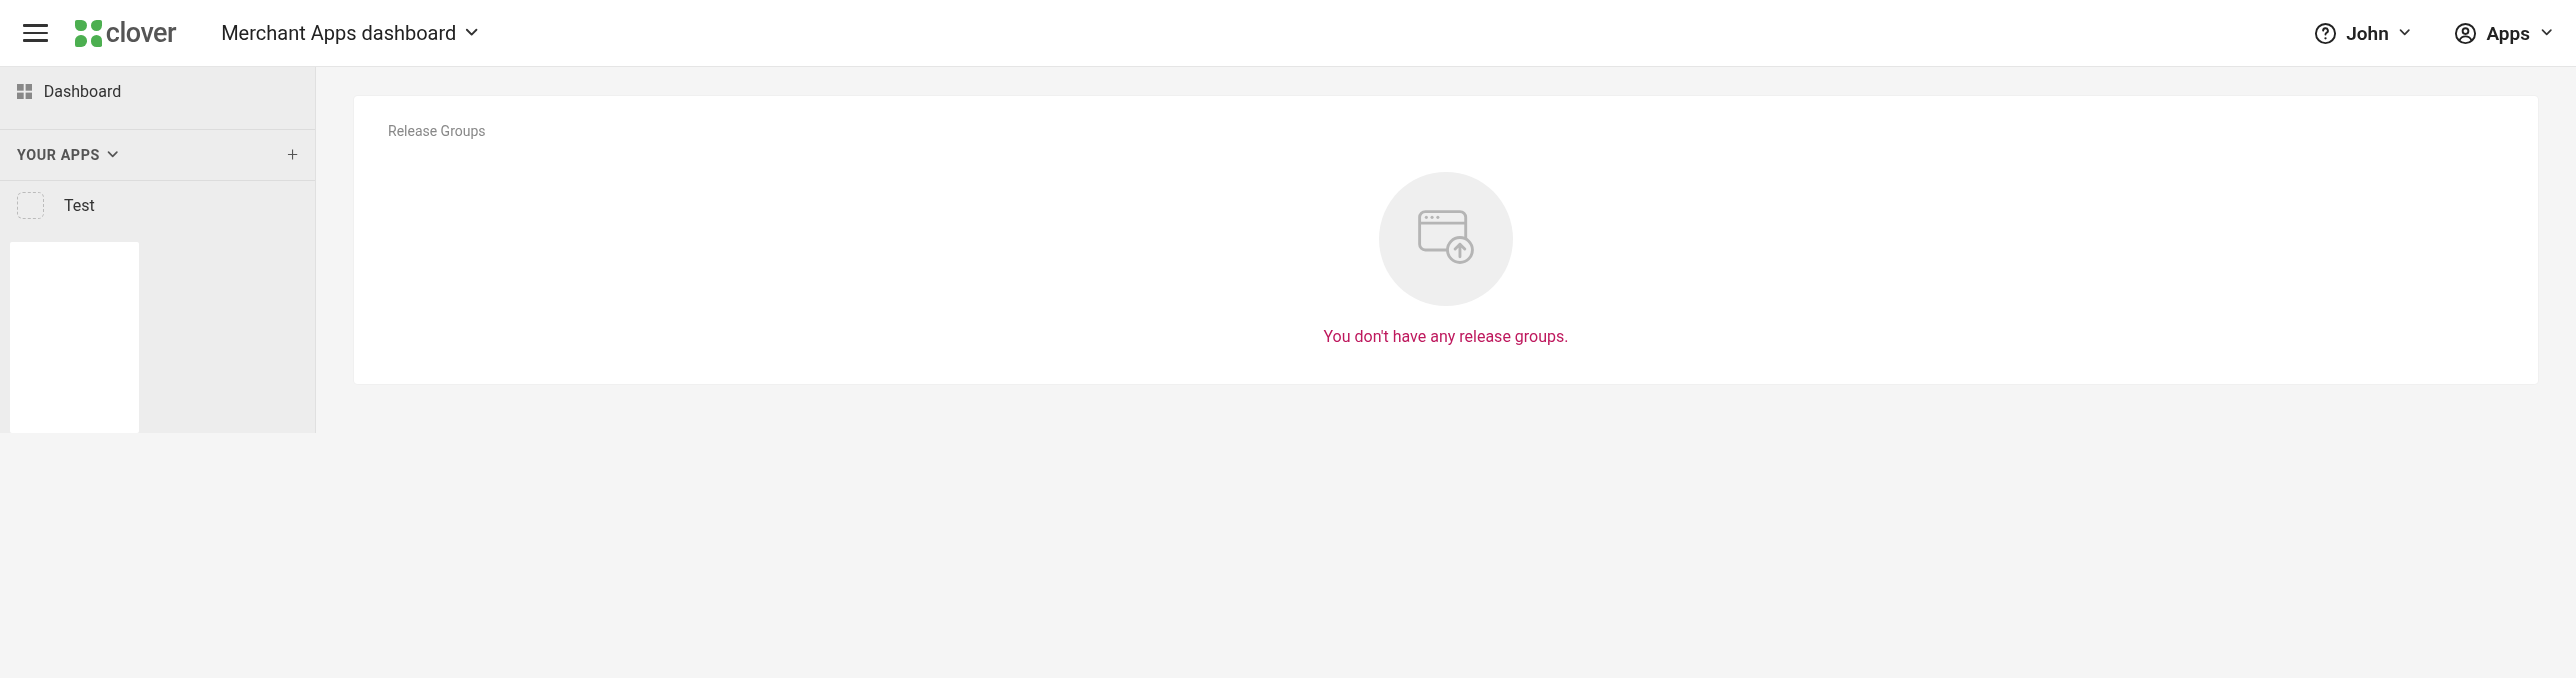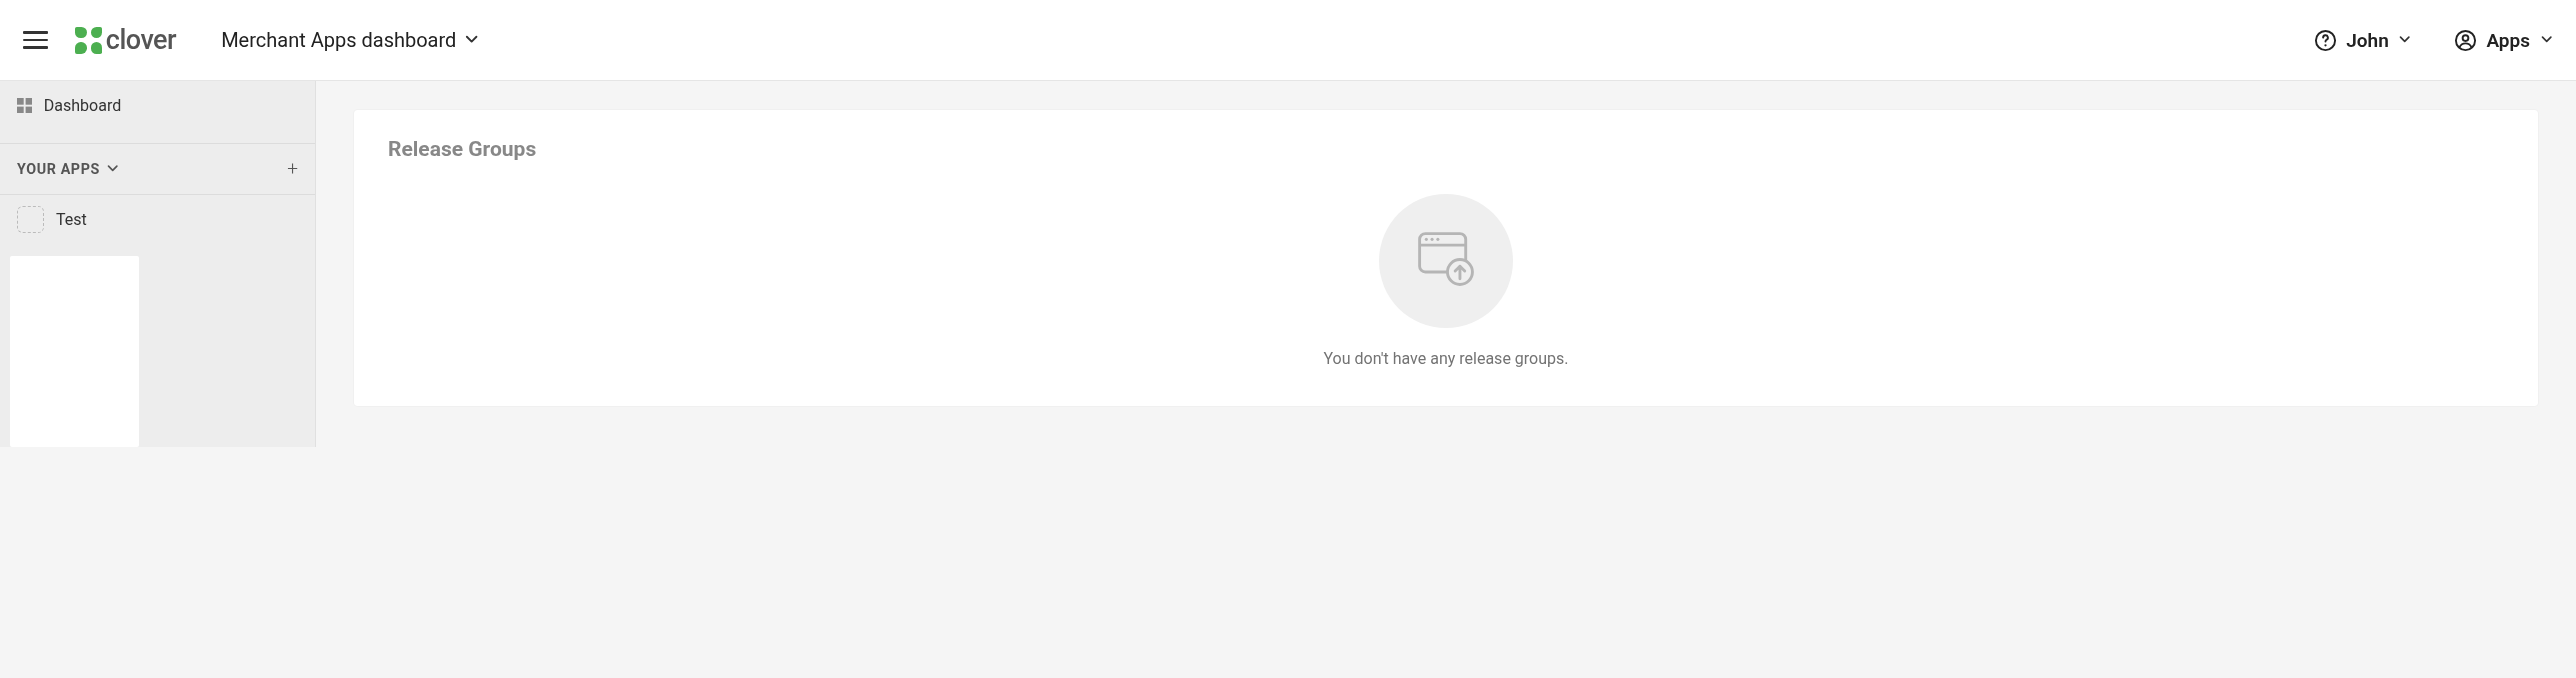--- a/index.html
+++ b/index.html
@@ -6,21 +6,21 @@
     body {
       font-family: -apple-system, BlinkMacSystemFont, "Segoe UI", Roboto, Helvetica, Arial, sans-serif;
       color: #1f1f1f;
       background: #f5f5f5;
     }
 
     
     .header {
       display: flex;
       align-items: center;
-      height: 81px;
+      height: 67px;
       background: #ffffff;
       border-bottom: 1px solid #e5e5e5;
       padding: 0 23px;
       gap: 27px;
     }
     .hamburger {
       display: flex; flex-direction: column; justify-content: center;
       gap: 4.8px; width: 25px; height: 25px; cursor: pointer;
     }
     .hamburger span { display: block; height: 2.9px; background: #333; border-radius: 1px; }
@@ -72,21 +72,21 @@
       cursor: pointer;
       margin-top: 16px;
     }
     .side-section-title {
       font-size: 14.3px; font-weight: 700; letter-spacing: 0.6px; color: #555;
       display: flex; align-items: center; gap: 5.7px;
     }
     .side-add { font-size: 19px; color: #555; font-weight: 300; cursor: pointer; }
 
     .side-app-row {
-      display: flex; align-items: center; gap: 12px;
+      display: flex; align-items: center; gap: 20px;
       padding: 11.5px 17px; font-size: 16px; color: #333; cursor: pointer;
     }
     .dashed-box {
       width: 27px; height: 27px; border-radius: 5.7px;
       border: 1.9px dashed #bbb;
     }
 
     .side-blank-card {
       margin: 11.5px 0 0 9.6px;
       background: #ffffff; width: 129px; height: 191px;
@@ -100,42 +100,42 @@
       background: #ffffff;
       border-radius: 3.8px;
       box-shadow: 0 0 0 1px #f0f0f0;
       min-height: 287px;
       padding: 27px 34px 38px 34px;
     }
     .card-head {
       display: flex; align-items: center; justify-content: space-between;
       margin-bottom: 23px;
     }
-    .card-title { font-size: 21px; font-weight: 700; color: #888; }
+    .card-title { font-size: 14px; font-weight: 400; color: #888; }
 
     .pill-btn {
       border: 1.9px solid #6a2fe6;
       color: #1f5db3;
       background: transparent;
       padding: 8.6px 21px;
       border-radius: 955px;
       font-size: 14.3px; font-weight: 600; letter-spacing: 0.6px;
       cursor: pointer;
     }
 
     .empty-state {
       display: flex; flex-direction: column; align-items: center;
       gap: 21px; padding-top: 9.6px;
     }
     .empty-badge {
       width: 134px; height: 134px; border-radius: 50%;
       background: #efefef;
       display: flex; align-items: center; justify-content: center;
     }
-    .empty-text { font-size: 16px; color: #737373; }
+    .empty-text { font-size: 16px; color: #be185d; }
 
     svg { display:block; }
   </style>
 </head>
 <body>
 
 <div class="header">
   <div class="hamburger">
     <span></span>
       <span></span>

